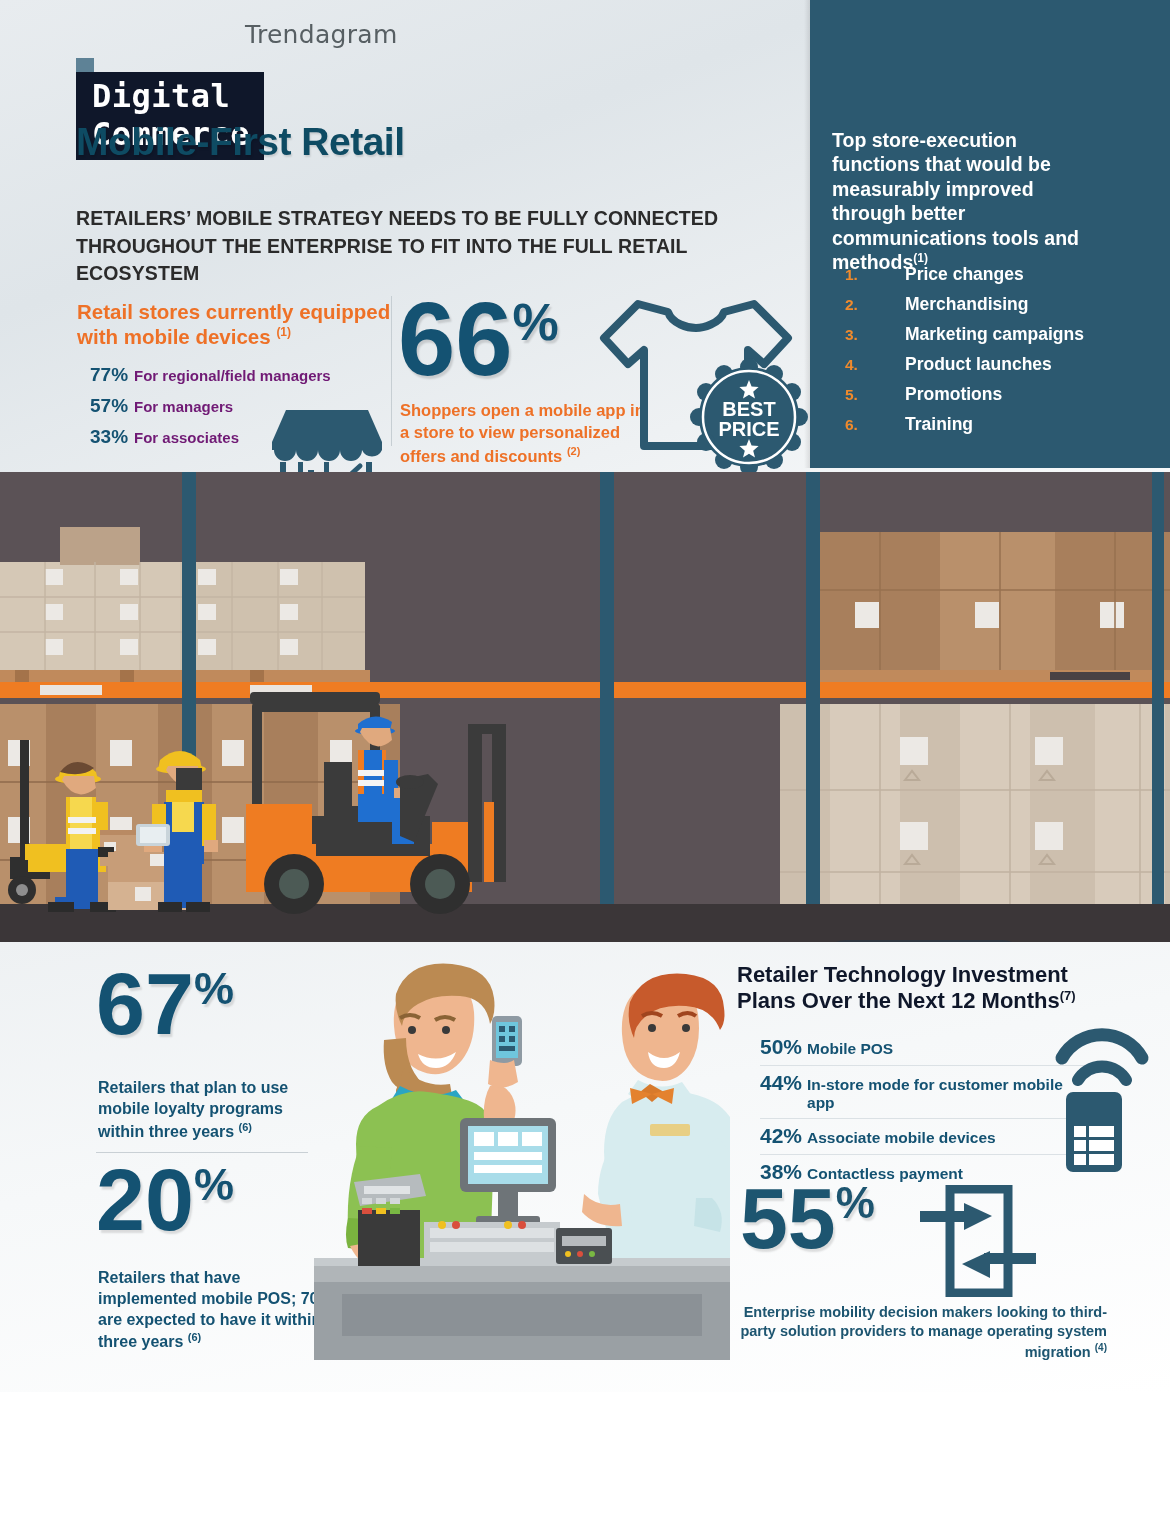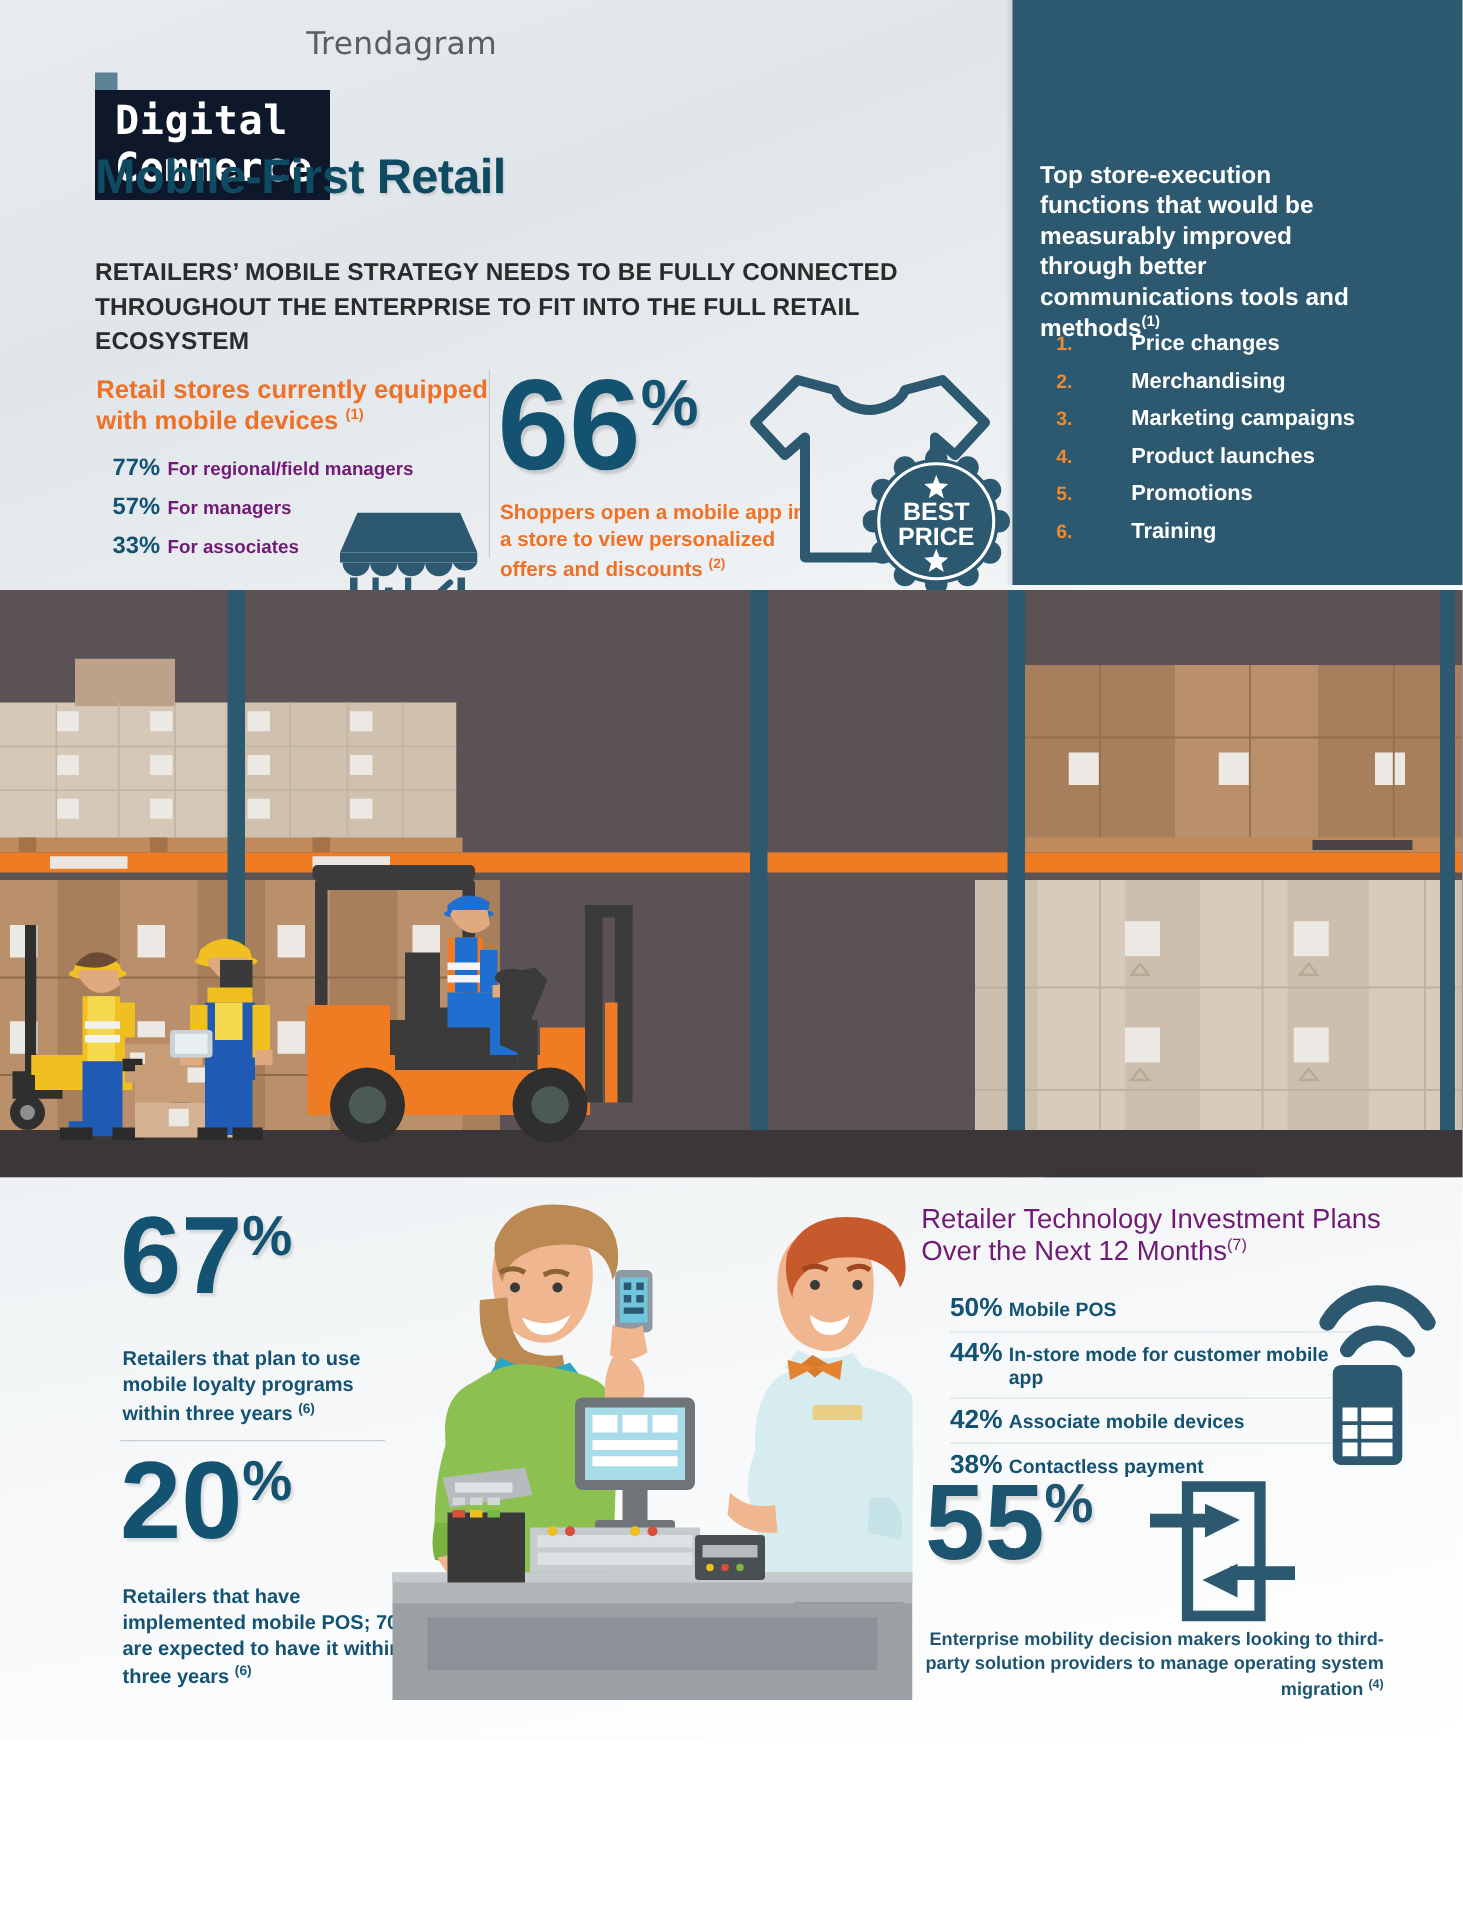--- a/index.html
+++ b/index.html
@@ -136,21 +136,21 @@
   }
   .b20 .pct { font-size:45px; vertical-align:super; }
   .b20txt {
     position:absolute; left:98px; top:1268px; width:242px;
     font-size:16px; font-weight:bold; color:#145272; line-height:1.3;
   }
   .b20txt sup { font-size:11px; }
 
   .rti-head {
     position:absolute; left:737px; top:962px; width:380px;
-    font-size:22px; font-weight:normal; color:#701a75; line-height:1.2;
+    font-size:22px; font-weight:bold; color:#0f172a; line-height:1.2;
   }
   .rti-head sup { font-size:13px; }
   .rti-list { position:absolute; left:760px; top:1030px; width:330px; }
   .rti-row { position:relative; padding:5px 0 6px 0; border-bottom:1px solid #dbe1e5; display:flex; align-items:baseline; }
   .rti-row:last-child { border-bottom:none; }
   .rti-pct { font-size:21px; font-weight:bold; color:#145272; margin-right:5px; }
   .rti-lbl { font-size:15.5px; font-weight:bold; color:#145272; }
 
   .b55 {
     position:absolute; left:740px; top:1178px;

